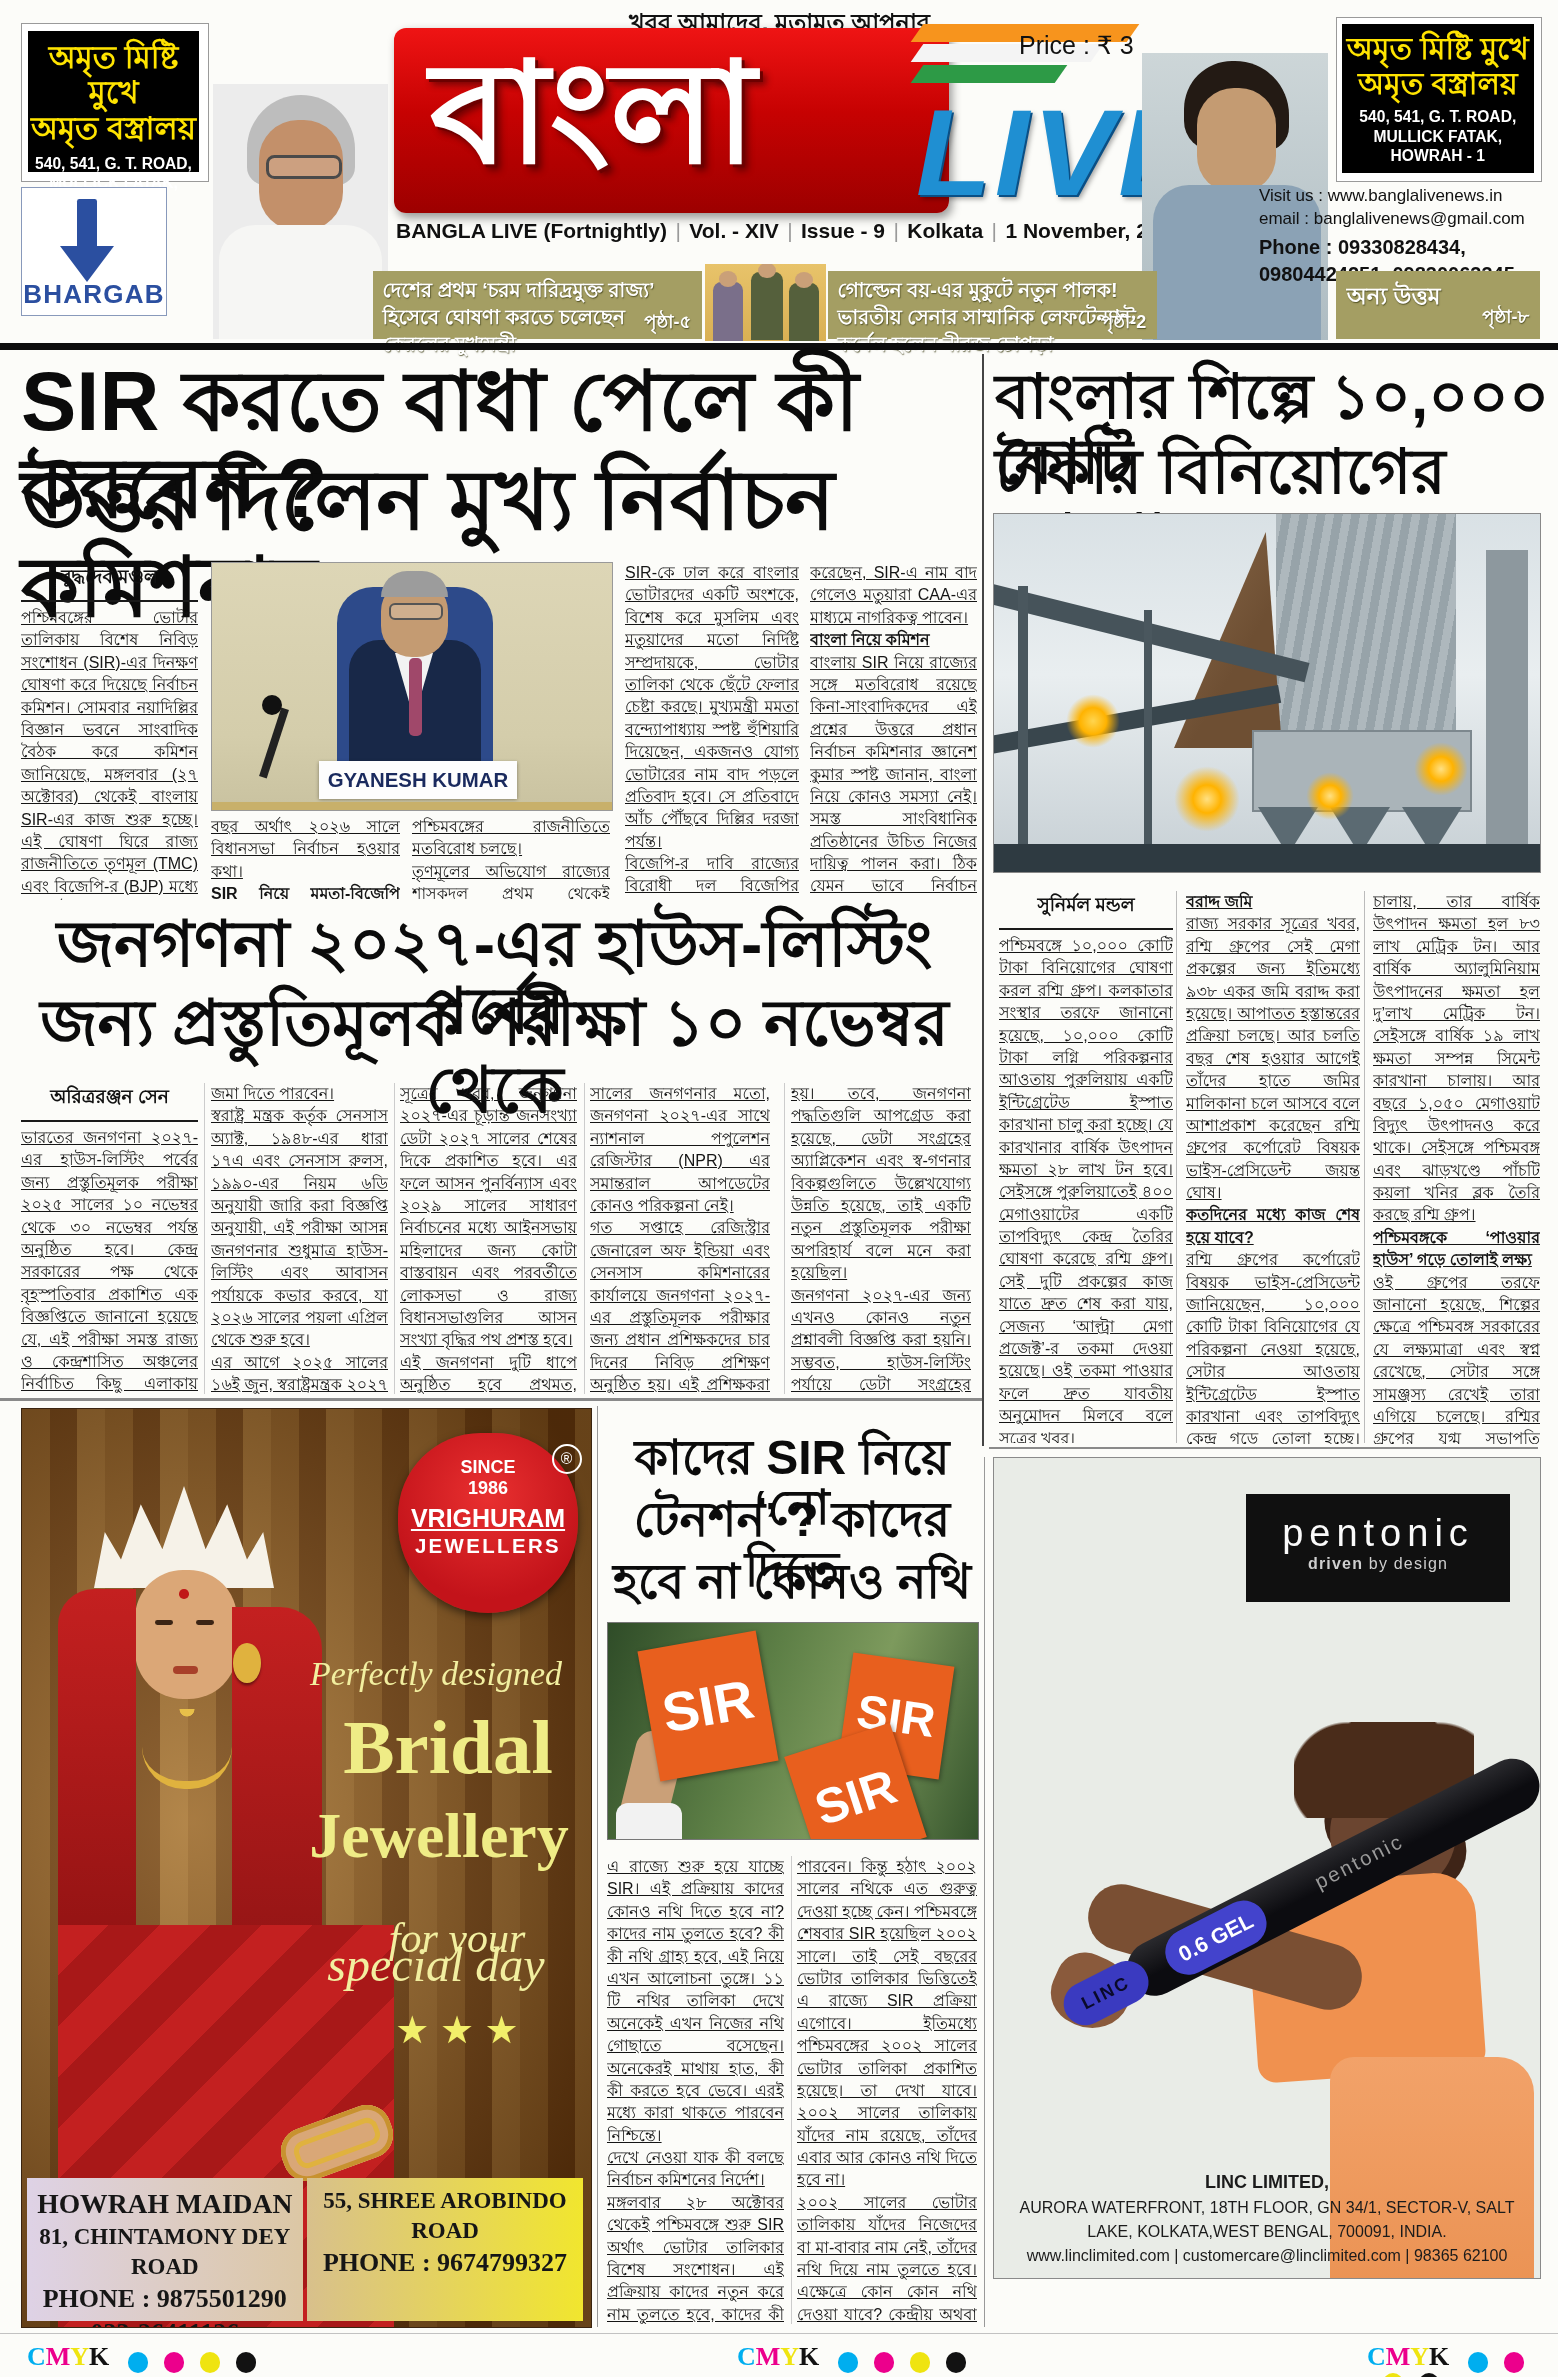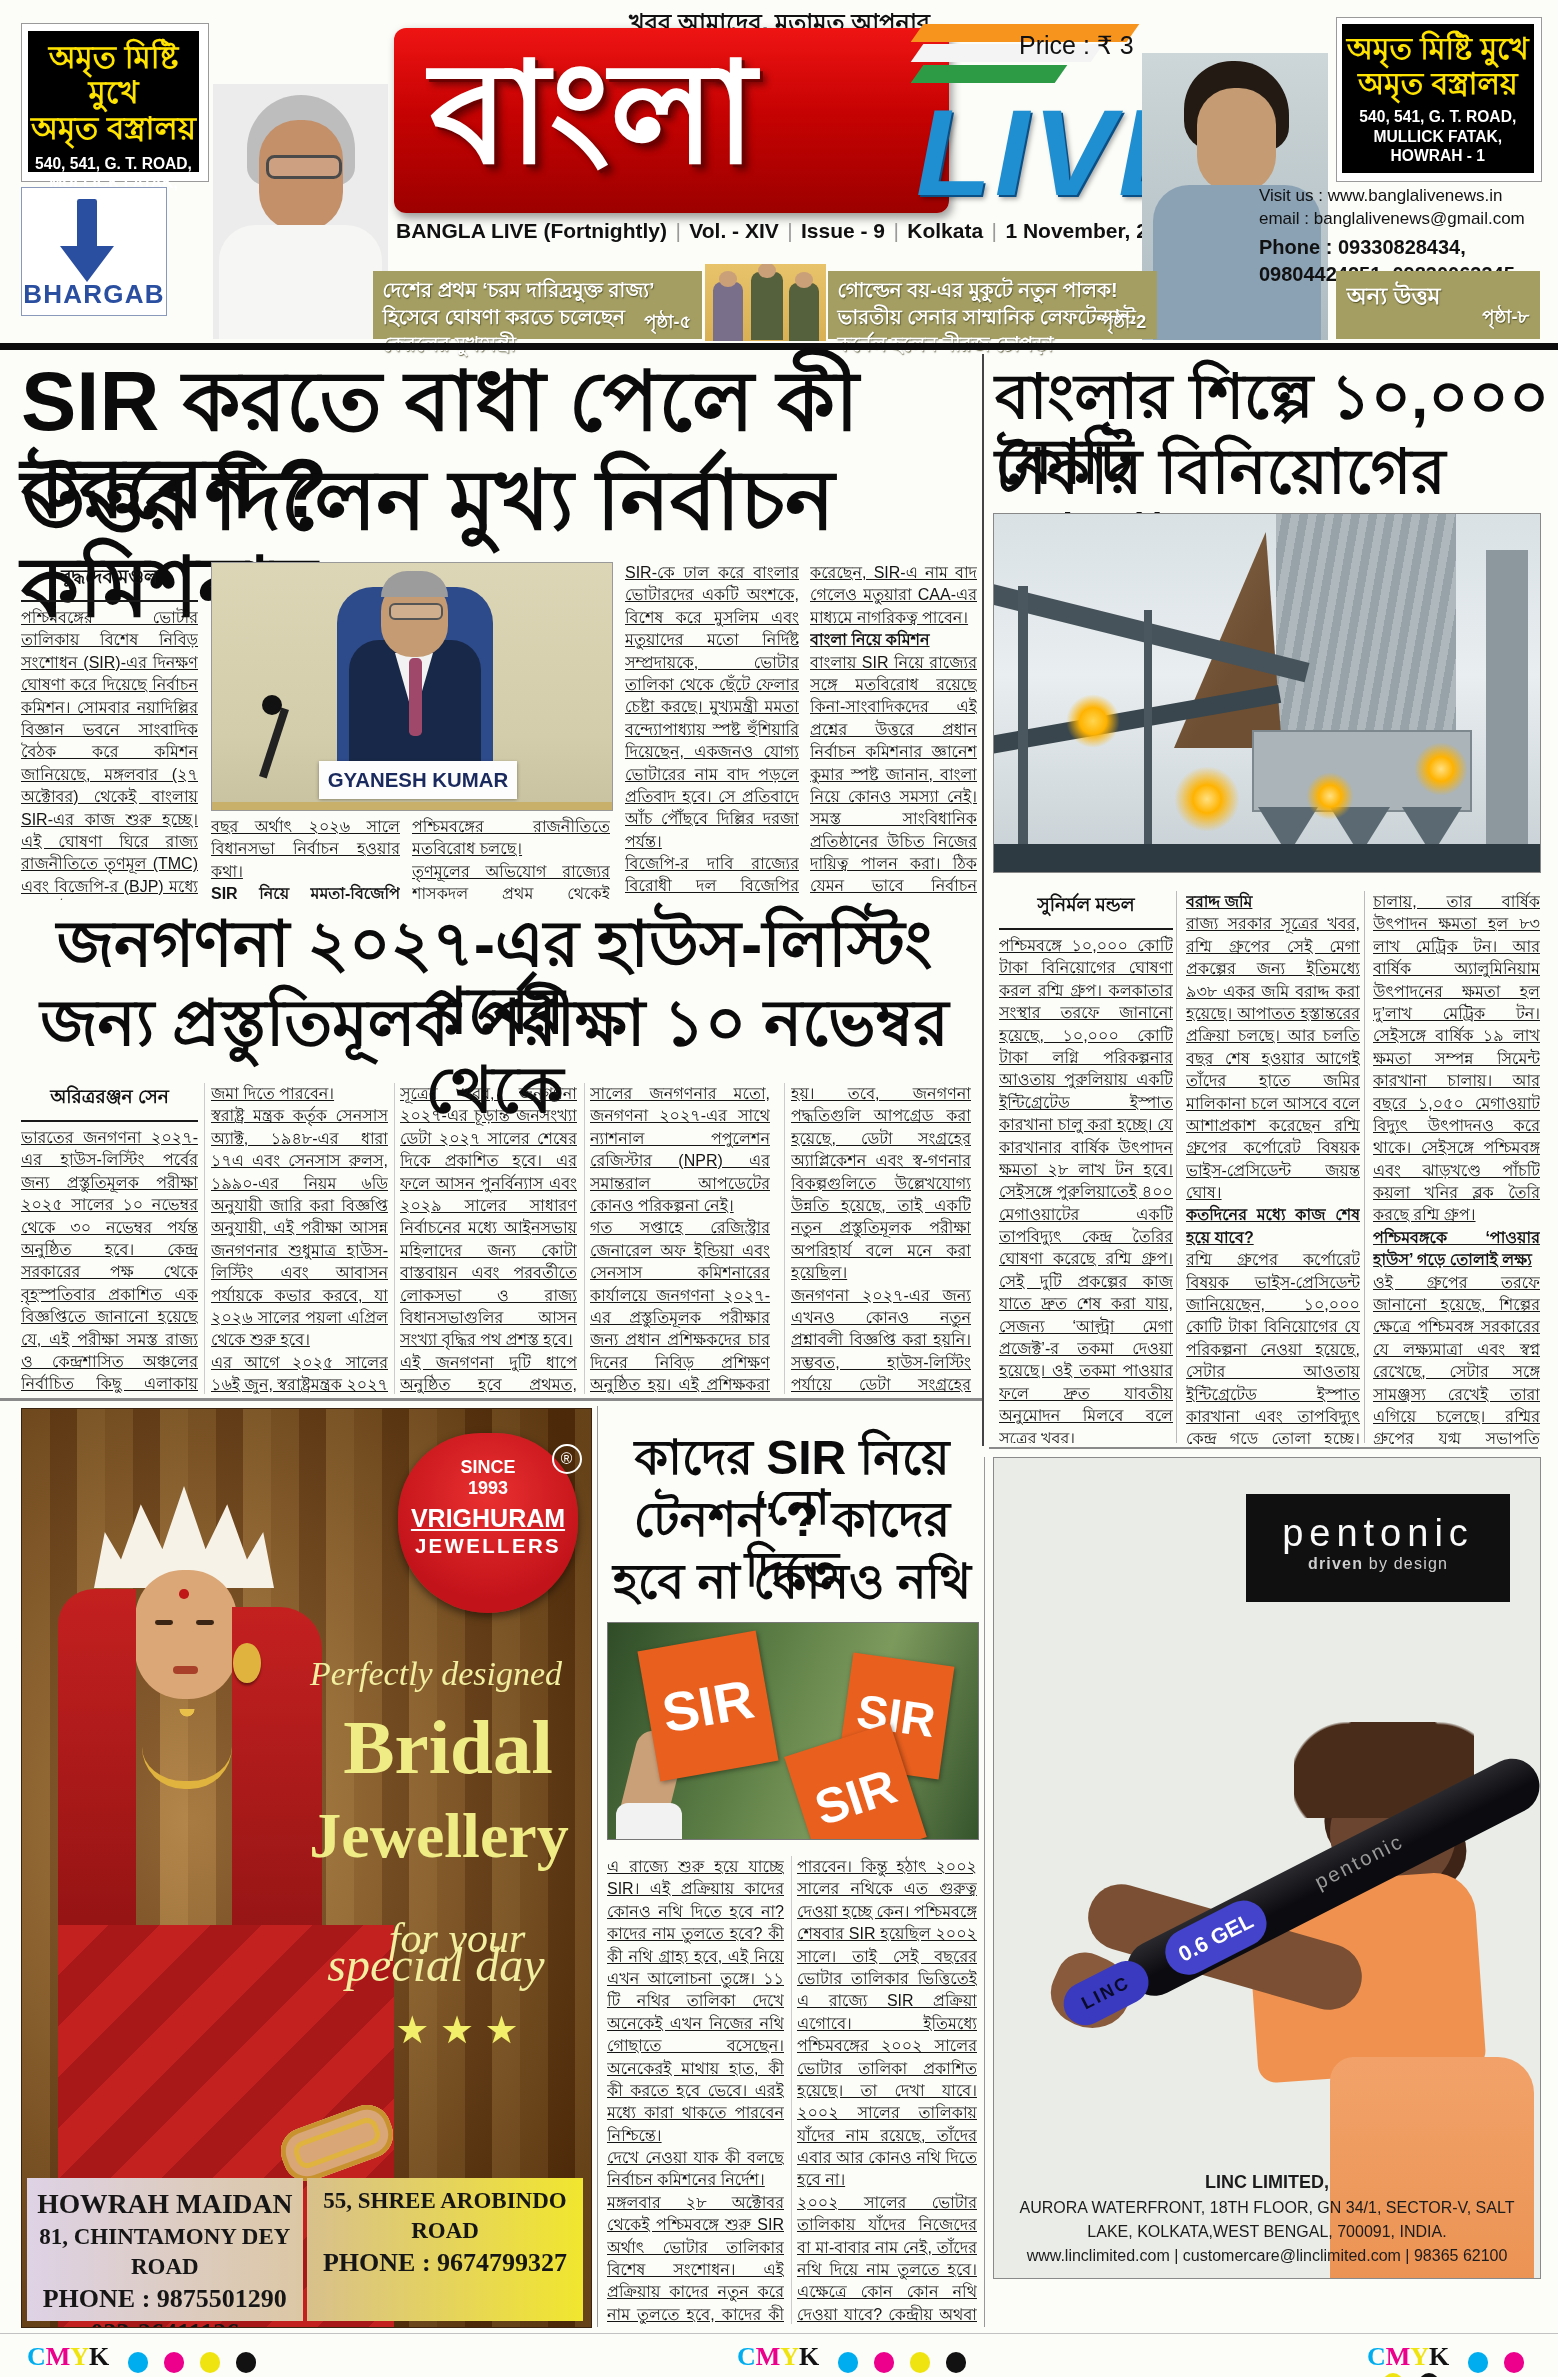--- a/index.html
+++ b/index.html
@@ -275,21 +275,21 @@
     <div class="abs" style="left:151px;top:257px;width:25px;height:8.4px;background:#a8402a;border-radius:4.8px;"></div>
     <div class="abs" style="left:36px;top:180px;width:78px;height:384px;background:linear-gradient(180deg,#c42020,#8f1212);border-radius:36px 0 0 0;"></div>
     <div class="abs" style="left:210px;top:198px;width:90px;height:366px;background:linear-gradient(180deg,#c42020,#911414);border-radius:0 42px 0 0;"></div>
     <div class="abs" style="left:36px;top:516px;width:336px;height:403px;background:repeating-linear-gradient(135deg,#c32020 0 36px,#a81818 36px 72px);"></div>
     <div class="abs" style="left:120px;top:300px;width:90px;height:72px;background:radial-gradient(circle at 50% 0,#e8c04a 0 7.2px,transparent 7.8px) ,#00000000;border-bottom:8.4px solid #e0b23e;border-radius:0 0 42px 42px;"></div>
     <div class="abs" style="left:211px;top:234px;width:27.6px;height:40px;background:#e0b23e;border-radius:50%;box-shadow:0 2.4px 2.4px rgba(0,0,0,.4);"></div>
     <div class="abs" style="left:258px;top:707px;width:114px;height:54px;background:#d9a777;border-radius:24px;transform:rotate(-20deg);box-shadow:inset 0 0 0 4.8px #c8922f,inset 0 0 0 13px #d9a777,inset 0 0 0 18px #e0b23e;"></div>
 
     <div class="abs" style="left:376px;top:24px;width:180px;height:180px;background:radial-gradient(circle at 50% 35%,#e93030,#c3131a 70%);border-radius:46% 46% 50% 50%;box-shadow:0 3.6px 8.4px rgba(0,0,0,.5);text-align:center;color:#fff;">
       <div style="font-size:18px;font-weight:bold;margin-top:24px;">SINCE</div>
-      <div style="font-size:18px;font-weight:bold;">1993</div>
+      <div style="font-size:18px;font-weight:bold;">1986</div>
       <div style="font-size:25px;font-weight:bold;text-decoration:underline;margin-top:4.8px;">VRIGHURAM</div>
       <div style="font-size:20.4px;font-weight:bold;letter-spacing:2.4px;margin-top:2.4px;">JEWELLERS</div>
       <div class="abs" style="right:-3.6px;top:10.8px;width:26px;height:26px;border:2.4px solid #fff;border-radius:50%;font-size:15.6px;line-height:26px;">®</div>
     </div>
 
     <div class="abs jx-script ctr" style="left:258px;top:246px;width:312px;font-size:34px;">Perfectly designed</div>
     <div class="abs jx-serif ctr" style="left:282px;top:294px;width:288px;font-size:77px;">Bridal</div>
     <div class="abs jx-serif ctr" style="left:264px;top:390px;width:306px;font-size:64px;">Jewellery</div>
     <div class="abs jx-script ctr" style="left:300px;top:474px;width:270px;font-size:42px;margin-top:31px;">for your</div>
     <div class="abs jx-script ctr" style="left:258px;top:528px;width:312px;font-size:48px;">special day</div>

